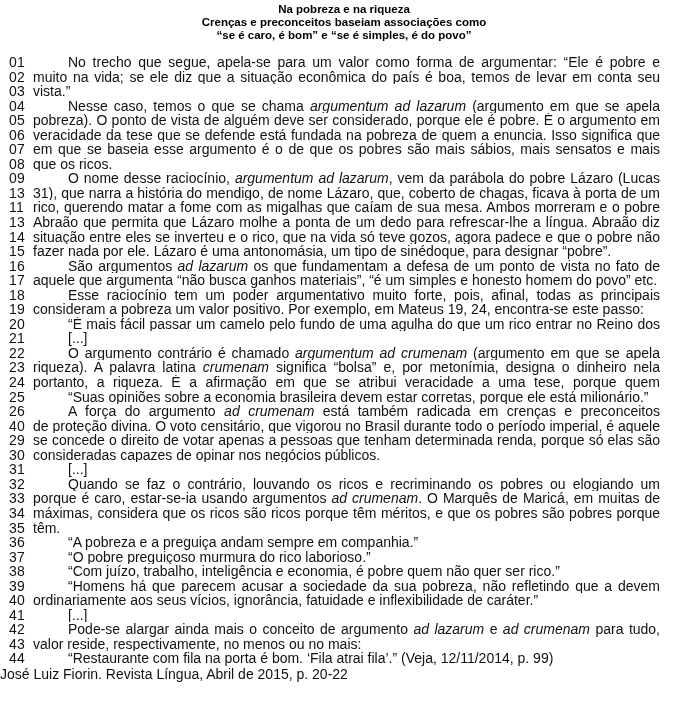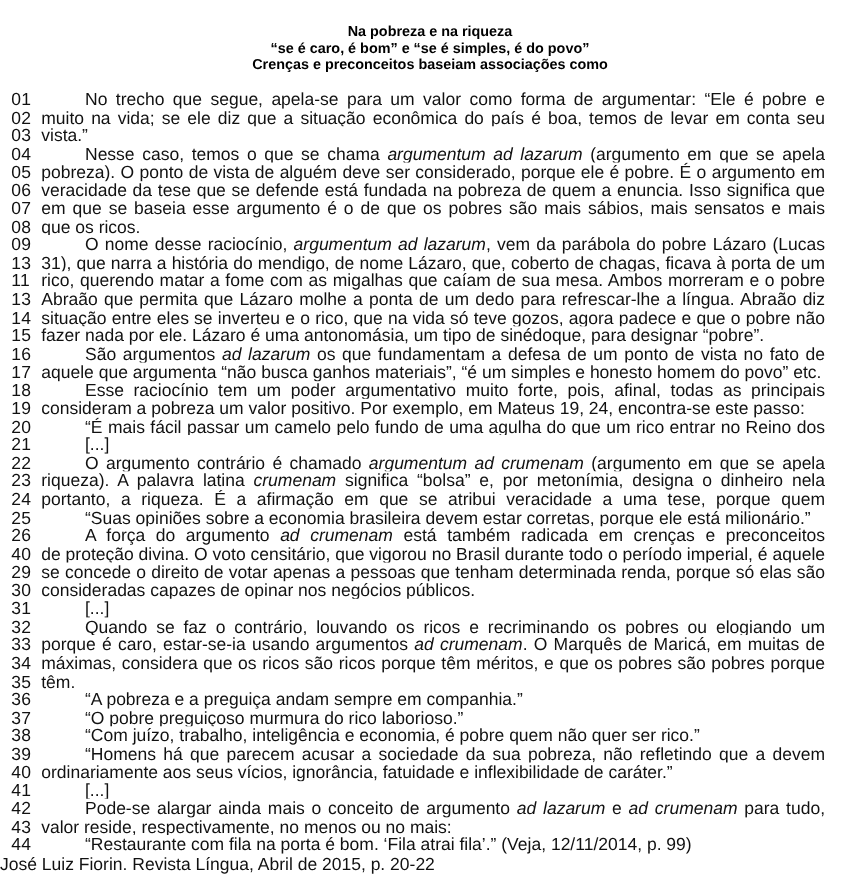--- a/index.html
+++ b/index.html
@@ -11,21 +11,21 @@
     position: relative;
     width: 676px;
     height: 716px;
     background: #ffffff;
     color: #111111;
     font-family: "Liberation Sans", "DejaVu Sans", sans-serif;
     overflow: hidden;
     box-sizing: border-box;
   }
   .doc-header {
-    padding-top: 20px;
+    padding-top: 3px;
     margin-bottom: 13px;
     text-align: center;
     font-weight: bold;
     font-size: 11.5px;
     line-height: 13px;
     color: #000000;
     margin-left: 12px;
   }
   .lines {
     display: block;
@@ -66,22 +66,22 @@
     font-size: 14px;
     line-height: 13px;
   }
 </style>
 </head>
 <body>
 
 <div class="page">
   <header class="doc-header">
     <div>Na pobreza e na riqueza</div>
+    <div>Crenças e preconceitos baseiam associações como</div>
     <div>“se é caro, é bom” e “se é simples, é do povo”</div>
-    <div>Crenças e preconceitos baseiam associações como</div>
   </header>
 
   <main class="lines" id="lines">
       <div class="row j">
         <span class="num">01</span>
         <span class="txt ind">No trecho que segue, apela-se para um valor como forma de argumentar: “Ele é pobre e sofreu</span>
       </div>
       <div class="row j">
         <span class="num">02</span>
         <span class="txt">muito na vida; se ele diz que a situação econômica do país é boa, temos de levar em conta seu ponto de</span>

